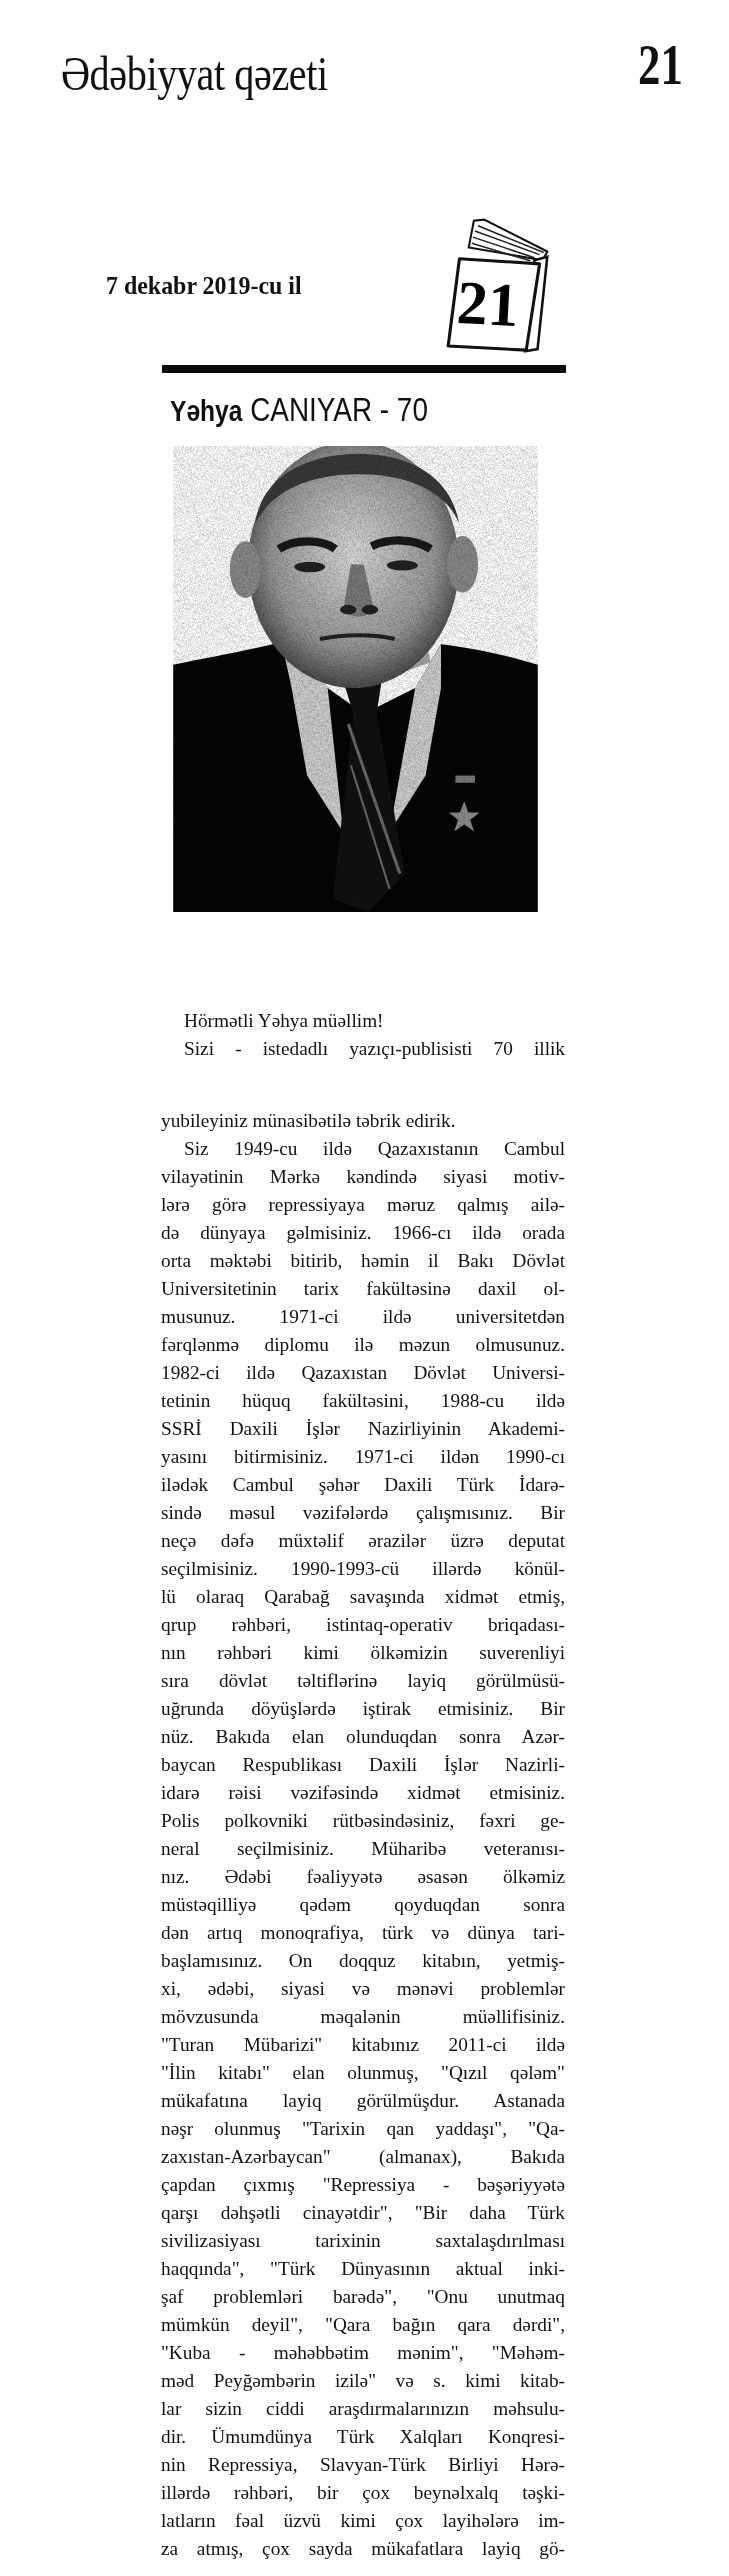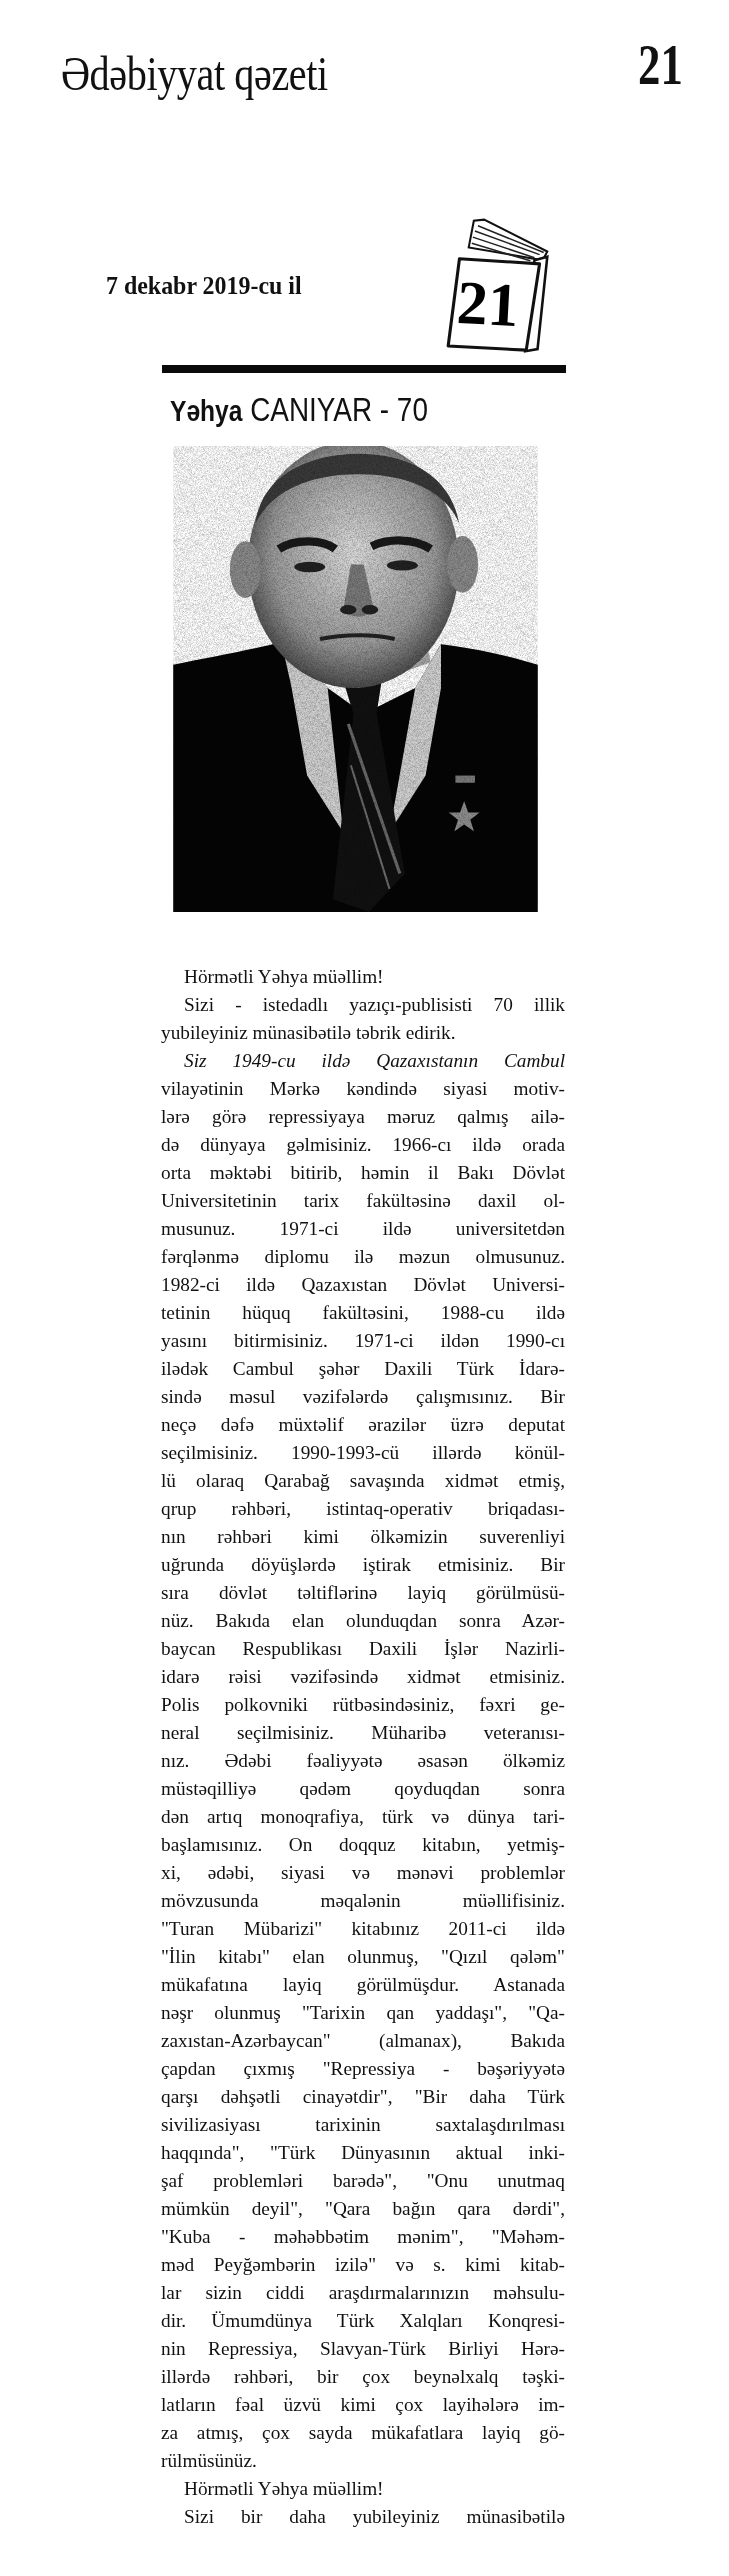--- a/index.html
+++ b/index.html
@@ -14,21 +14,21 @@
                font-family: "Liberation Serif", serif; white-space: nowrap; transform: scaleX(0.92); transform-origin: left top; }
   .calendar { left: 442px; top: 211px; width: 113px; height: 155px; }
   .rule { left: 162px; top: 365px; width: 404px; height: 7.7px; background: #0a0a0a; }
   .headline { left: 170px; top: 392px; font-size: 34px; line-height: 1; white-space: nowrap;
               font-family: "Liberation Sans", "DejaVu Sans", sans-serif; transform: scaleX(0.82); transform-origin: left top; }
   .headline .first { font-weight: bold; font-size: 30px; }
   .photo { left: 173px; top: 446px; width: 365px; height: 466px; background: #ffffff; overflow: hidden; }
   .body-text { left: 161px; top: 963px; width: 404px; font-size: 19.3px; line-height: 28px; text-align: justify;
                font-family: "Liberation Serif", serif; }
   .body-text .line { display: block; text-align: justify; text-align-last: justify; white-space: nowrap; overflow: visible; }
-  .body-text .line.last { text-align-last: left; }
+  .body-text .line.last { text-align-last: left; margin-top: 44px; }
 </style>
 </head>
 <body>
 
 <div class="abs masthead-title">Ədəbiyyat qəzeti</div>
 <div class="abs page-number">21</div>
 
 <div class="abs date-line">7 dekabr 2019-cu il</div>
 
 <div class="abs calendar">
@@ -102,40 +102,41 @@
     <rect x="548" y="640" width="38" height="14" fill="#7c7c7c"></rect>
 
     <rect x="0" y="0" width="708" height="905" fill="#ffffff" filter="url(#grain)" opacity="0.35"></rect>
   </svg>
 </div>
 
 <div class="abs body-text" id="article-body">
     <span class="line last" style="padding-left: 23px;">Hörmətli Yəhya müəllim!</span>
     <span class="line" style="padding-left: 23px;">Sizi - istedadlı yazıçı-publisisti 70 illik</span>
     <span class="line last">yubileyiniz münasibətilə təbrik edirik.</span>
-    <span class="line" style="padding-left: 23px; font-style: italic;">Siz 1949-cu ildə Qazaxıstanın Cambul</span>
+    <span class="line" style="padding-left: 23px;">Siz 1949-cu ildə Qazaxıstanın Cambul</span>
     <span class="line">vilayətinin Mərkə kəndində siyasi motiv-</span>
     <span class="line">lərə görə repressiyaya məruz qalmış ailə-</span>
     <span class="line">də dünyaya gəlmisiniz. 1966-cı ildə orada</span>
     <span class="line">orta məktəbi bitirib, həmin il Bakı Dövlət</span>
     <span class="line">Universitetinin tarix fakültəsinə daxil ol-</span>
     <span class="line">musunuz. 1971-ci ildə universitetdən</span>
     <span class="line">fərqlənmə diplomu ilə məzun olmusunuz.</span>
     <span class="line">1982-ci ildə Qazaxıstan Dövlət Universi-</span>
     <span class="line">tetinin hüquq fakültəsini, 1988-cu ildə</span>
+    <span class="line">SSRİ Daxili İşlər Nazirliyinin Akademi-</span>
     <span class="line">yasını bitirmisiniz. 1971-ci ildən 1990-cı</span>
     <span class="line">ilədək Cambul şəhər Daxili Türk İdarə-</span>
     <span class="line">sində məsul vəzifələrdə çalışmısınız. Bir</span>
     <span class="line">neçə dəfə müxtəlif ərazilər üzrə deputat</span>
     <span class="line">seçilmisiniz. 1990-1993-cü illərdə könül-</span>
     <span class="line">lü olaraq Qarabağ savaşında xidmət etmiş,</span>
     <span class="line">qrup rəhbəri, istintaq-operativ briqadası-</span>
     <span class="line">nın rəhbəri kimi ölkəmizin suverenliyi</span>
+    <span class="line">sıra dövlət təltiflərinə layiq görülmüsü-</span>
     <span class="line">uğrunda döyüşlərdə iştirak etmisiniz. Bir</span>
-    <span class="line">sıra dövlət təltiflərinə layiq görülmüsü-</span>
     <span class="line">nüz. Bakıda elan olunduqdan sonra Azər-</span>
     <span class="line">baycan Respublikası Daxili İşlər Nazirli-</span>
     <span class="line">idarə rəisi vəzifəsində xidmət etmisiniz.</span>
     <span class="line">Polis polkovniki rütbəsindəsiniz, fəxri ge-</span>
     <span class="line">neral seçilmisiniz. Müharibə veteranısı-</span>
     <span class="line">nız. Ədəbi fəaliyyətə əsasən ölkəmiz</span>
     <span class="line">müstəqilliyə qədəm qoyduqdan sonra</span>
     <span class="line">dən artıq monoqrafiya, türk və dünya tari-</span>
     <span class="line">başlamısınız. On doqquz kitabın, yetmiş-</span>
     <span class="line">xi, ədəbi, siyasi və mənəvi problemlər</span>

